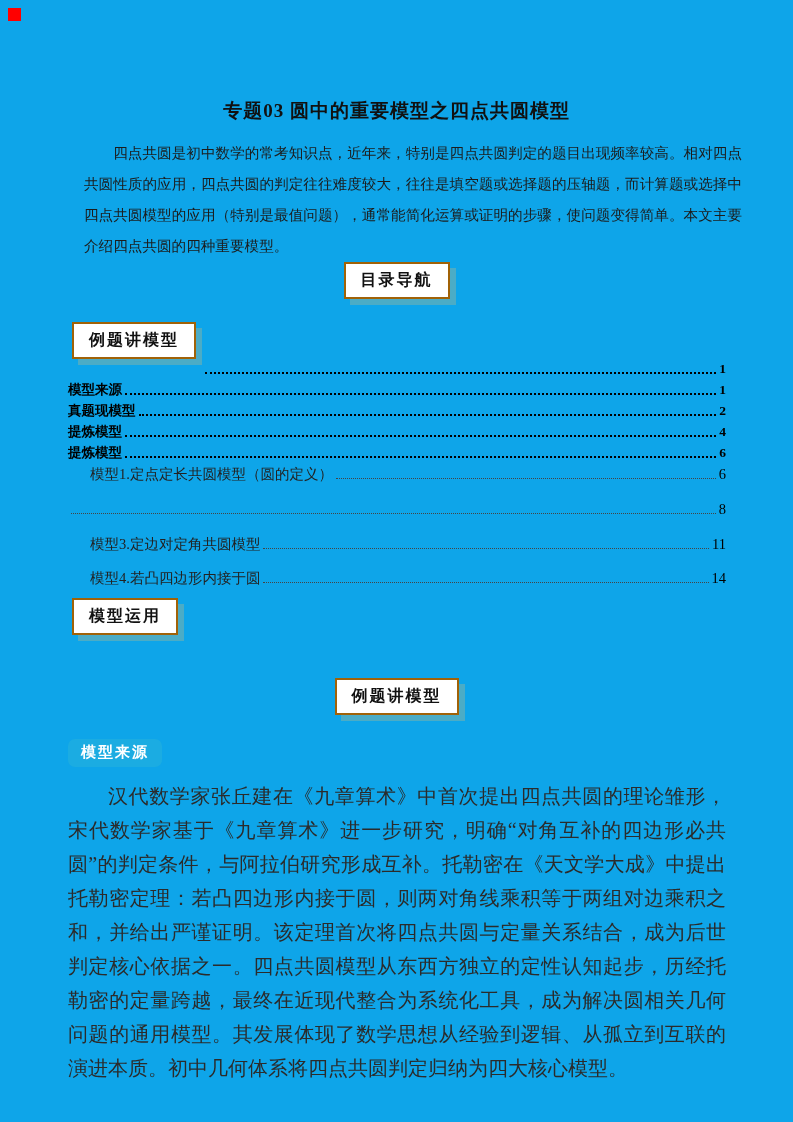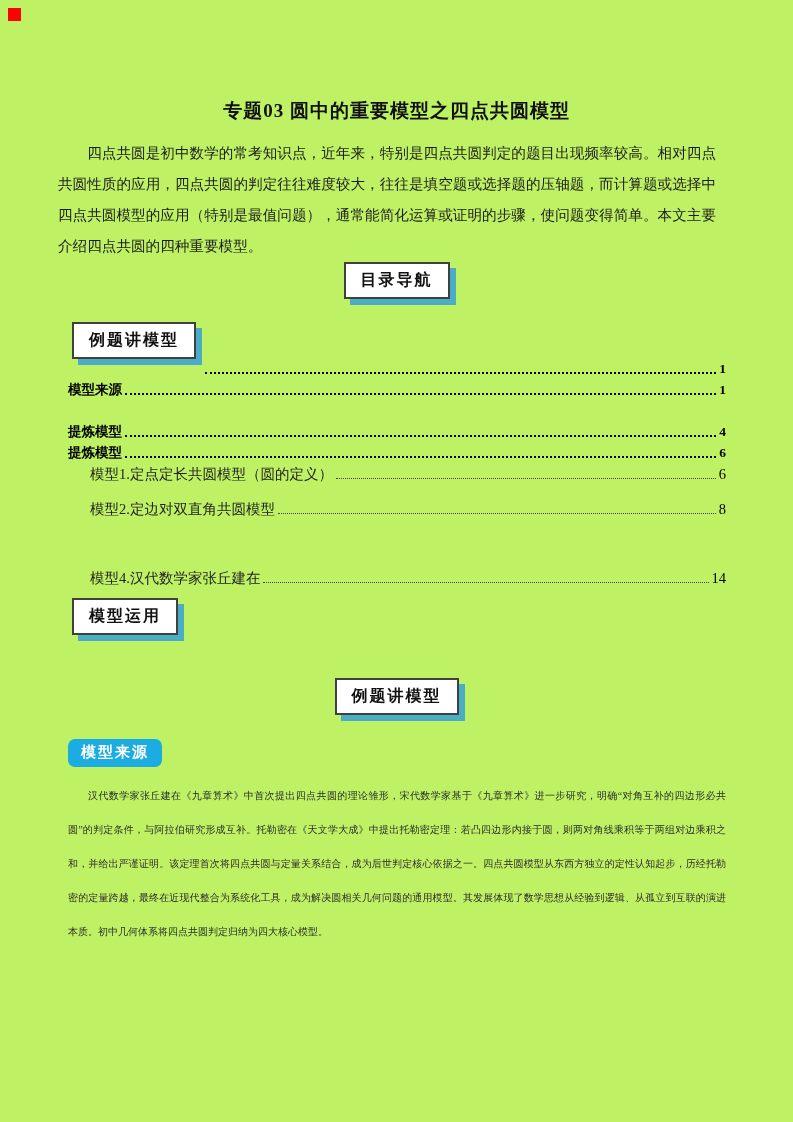--- a/index.html
+++ b/index.html
@@ -2,51 +2,51 @@
 <html style="--teal: #4BACC6; --badge-cyan: #1BACE2; --marker-red: #FF0000;"><head>
 <meta charset="utf-8">
 <style>
   * { margin:0; padding:0; box-sizing:border-box; }
   html,body { background:#ffffff; }
   body { font-family:"Liberation Serif","DejaVu Serif",serif; color:#1a1a1a; }
 
   .page{
     position:relative;
     width:793px; height:1122px;
-    background:#bef264;
+    background:#0ea5e9;
     overflow:hidden;
     margin:0 auto;
   }
 
   .corner-marker{
     position:absolute; left:8px; top:8px;
     width:13px; height:13px;
     background:var(--marker-red,#ff0000);
   }
 
   .doc-title{
     position:absolute; top:98px; left:0; width:100%;
     text-align:center;
     font-size:19px; font-weight:bold; color:#111;
     letter-spacing:1px;
   }
 
   .intro{
-    position:absolute; top:138px; left:58px; width:658px;
+    position:absolute; top:138px; left:84px; width:658px;
     font-size:14.6px; line-height:31px;
     text-align:justify; text-indent:2em;
     color:#1c1c1c;
   }
 
   
   .shadow-box{
     position:absolute;
     display:inline-block;
     background:#ffffff;
-    border:2px solid #404040;
+    border:2px solid #a16207;
     box-shadow:6px 6px 0 var(--teal,#4BACC6);
     padding:6px 15px;
     font-size:16px; font-weight:bold; color:#111;
     letter-spacing:2px;
     white-space:nowrap;
   }
   .nav-box{ top:262px; left:50%; transform:translateX(-50%); }
   .example-box{ top:322px; left:72px; }
   .exercise-box{ top:598px; left:72px; }
   .section-box{ top:678px; left:50%; transform:translateX(-50%); }
@@ -82,21 +82,21 @@
     background:var(--badge-cyan,#1BACE2);
     color:#ffffff;
     font-size:15px; font-weight:bold;
     letter-spacing:2px;
     padding:4px 13px 5px 13px;
     border-radius:7px;
   }
 
   .source-text{
     position:absolute; top:779px; left:68px; width:658px;
-    font-size:10px; line-height:34px;
+    font-size:20px; line-height:34px;
     text-align:justify; text-indent:2em;
     color:#2b2b2b;
   }
 </style>
 </head>
 <body>
 
 <div class="page">
 
   <div class="corner-marker"></div>
@@ -118,48 +118,57 @@
     <span class="toc-leader"></span>
     <span class="toc-page" style="font-weight:bold">1</span>
   </div>
 
   <div class="toc-row bold" style="top:379px">
     <span class="toc-label">模型来源</span>
     <span class="toc-leader"></span>
     <span class="toc-page">1</span>
   </div>
 
+  <div class="toc-row bold" style="top:400px">
+    <span class="toc-label">真题现模型</span>
+    <span class="toc-leader"></span>
+    <span class="toc-page">2</span>
+  </div>
 
   <div class="toc-row bold" style="top:421px">
     <span class="toc-label">提炼模型</span>
     <span class="toc-leader"></span>
     <span class="toc-page">4</span>
   </div>
 
   <div class="toc-row bold" style="top:442px">
     <span class="toc-label">提炼模型</span>
     <span class="toc-leader"></span>
     <span class="toc-page">6</span>
   </div>
 
   <div class="toc-row sub" style="top:463px">
     <span class="toc-label">模型1.定点定长共圆模型（圆的定义）</span>
     <span class="toc-leader"></span>
     <span class="toc-page">6</span>
   </div>
 
   <div class="toc-row sub" style="top:498px">
-    <span class="toc-label">模型2.定边对双直角共圆模型</span>
     <span class="toc-leader"></span>
     <span class="toc-page">8</span>
   </div>
 
+  <div class="toc-row sub" style="top:533px">
+    <span class="toc-label">模型3.定边对定角共圆模型</span>
+    <span class="toc-leader"></span>
+    <span class="toc-page">11</span>
+  </div>
 
   <div class="toc-row sub" style="top:567px">
-    <span class="toc-label">模型4.汉代数学家张丘建在</span>
+    <span class="toc-label">模型4.若凸四边形内接于圆</span>
     <span class="toc-leader"></span>
     <span class="toc-page">14</span>
   </div>
 
   <div class="shadow-box exercise-box">
     <span>模型运用</span>
   </div>
 
 
   <div class="shadow-box section-box">

